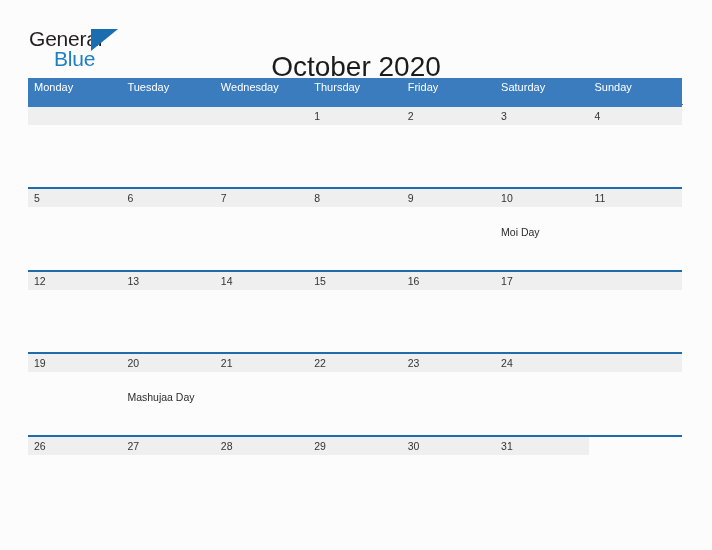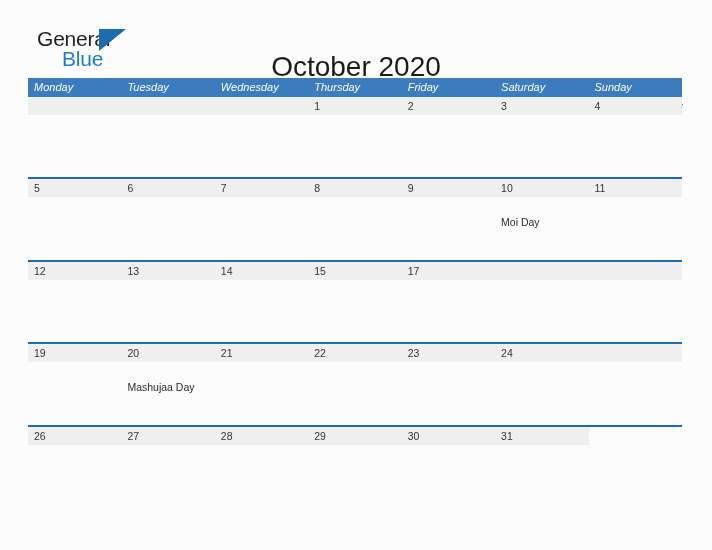--- a/index.html
+++ b/index.html
@@ -21,21 +21,20 @@
     position: relative;
     height: 52px;
   }
 
   .logo {
     position: absolute;
     left: 29px;
     top: 27px;
     width: 100px;
     height: 46px;
-    margin-left: 8px;
   }
   .logo-general {
     position: absolute;
     left: 0;
     top: 0;
     font-size: 21px;
     letter-spacing: -0.2px;
     color: #231f20;
     font-family: "Liberation Sans", sans-serif;
   }
@@ -83,22 +82,21 @@
   .calendar {
     position: absolute;
     left: 28px;
     top: 78px;
     width: 654px;
   }
 
   .cal-head {
     display: flex;
     background: #3b7cbf;
-    height: 19px;
-    font-style: italic;
+    height: 29px;
   }
   .cal-head .cell {
     width: 93.43px;
     flex: 0 0 93.43px;
     color: #ffffff;
     font-size: 11px;
     line-height: 19px;
     padding-left: 6px;
     box-sizing: border-box;
     white-space: nowrap;
@@ -238,20 +236,23 @@
           <div class="day">
             <span class="num">13</span>
           </div>
           <div class="day">
             <span class="num">14</span>
           </div>
           <div class="day">
             <span class="num">15</span>
           </div>
           <div class="day">
+            <span class="num">16</span>
+          </div>
+          <div class="day">
             <span class="num">17</span>
           </div>
         </div>
       </div>
       <div class="week">
         <div class="band" style="width: 654px;"></div>
         <div class="week-row">
           <div class="day">
             <span class="num">19</span>
           </div>

